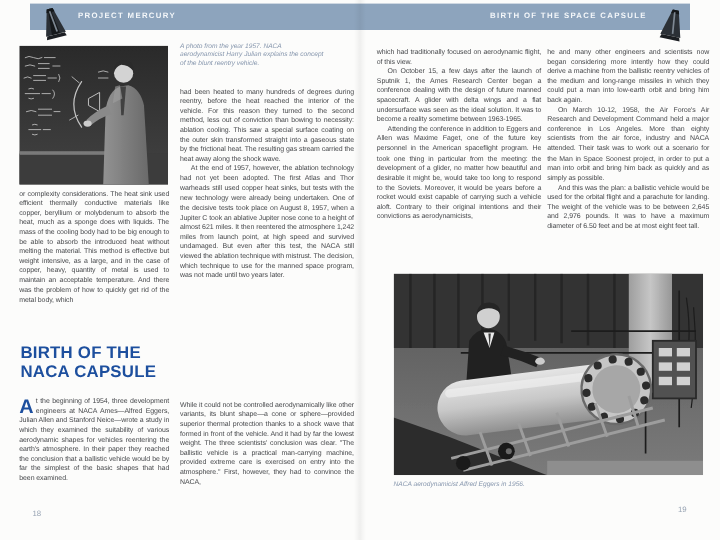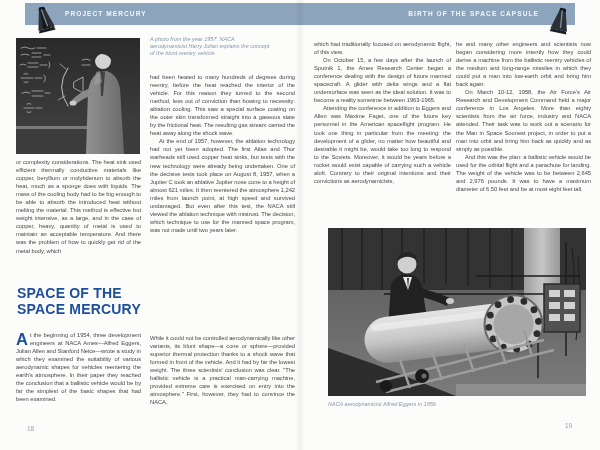--- a/index.html
+++ b/index.html
@@ -111,21 +111,21 @@
 
   <div class="col col-l2-top">
     <p>had been heated to many hundreds of degrees during reentry, before the heat reached the interior of the vehicle. For this reason they turned to the second method, less out of conviction than bowing to necessity: ablation cooling. This saw a special surface coating on the outer skin transformed straight into a gaseous state by the frictional heat. The resulting gas stream carried the heat away along the shock wave.</p>
     <p class="indent">At the end of 1957, however, the ablation technology had not yet been adopted. The first Atlas and Thor warheads still used copper heat sinks, but tests with the new technology were already being undertaken. One of the decisive tests took place on August 8, 1957, when a Jupiter C took an ablative Jupiter nose cone to a height of almost 621 miles. It then reentered the atmosphere 1,242 miles from launch point, at high speed and survived undamaged. But even after this test, the NACA still viewed the ablation technique with mistrust. The decision, which technique to use for the manned space program, was not made until two years later.</p>
   </div>
 
   <div class="col col-l1">
     <p>or complexity considerations. The heat sink used efficient thermally conductive materials like copper, beryllium or molybdenum to absorb the heat, much as a sponge does with liquids. The mass of the cooling body had to be big enough to be able to absorb the introduced heat without melting the material. This method is effective but weight intensive, as a large, and in the case of copper, heavy, quantity of metal is used to maintain an acceptable temperature. And there was the problem of how to quickly get rid of the metal body, which</p>
   </div>
 
-  <h1 class="heading"><span>SPACE OF THE</span><br><span>SPACE MERCURY</span></h1>
+  <h1 class="heading"><span>BIRTH OF THE</span><br><span>NACA CAPSULE</span></h1>
 
   <div class="col intro">
     <p><span class="dropcap">A</span><span>t the beginning of 1954, three development engineers at NACA Ames—Alfred Eggers, Julian Allen and Stanford Neice—wrote a study in which they examined the suitability of various aerodynamic shapes for vehicles reentering the earth's atmosphere. In their paper they reached the conclusion that a ballistic vehicle would be by far the simplest of the basic shapes that had been examined.</span></p>
   </div>
 
   <div class="col col-l2-bot">
     <p>While it could not be controlled aerodynamically like other variants, its blunt shape—a cone or sphere—provided superior thermal protection thanks to a shock wave that formed in front of the vehicle. And it had by far the lowest weight. The three scientists' conclusion was clear. "The ballistic vehicle is a practical man-carrying machine, provided extreme care is exercised on entry into the atmosphere." First, however, they had to convince the NACA,</p>
   </div>
 
   <div class="pagenum pn-left">18</div>

